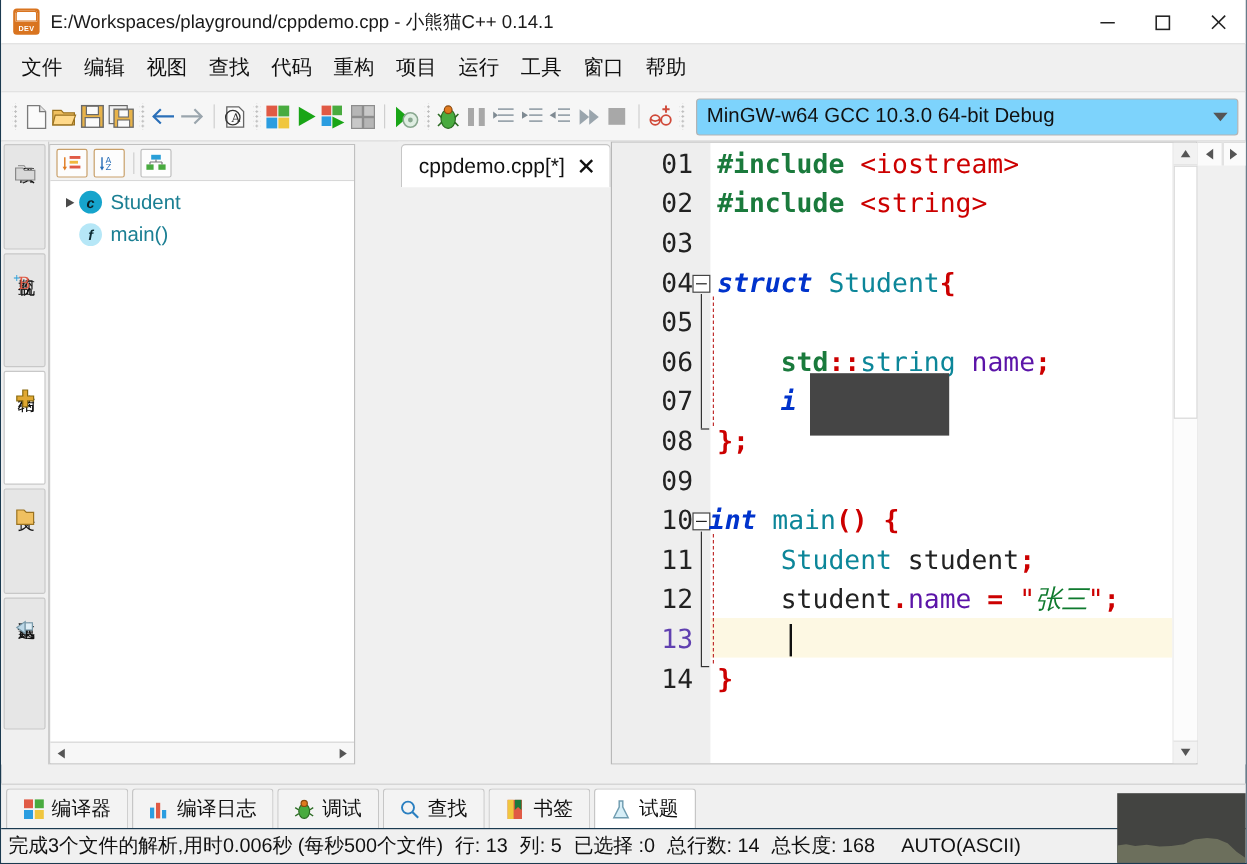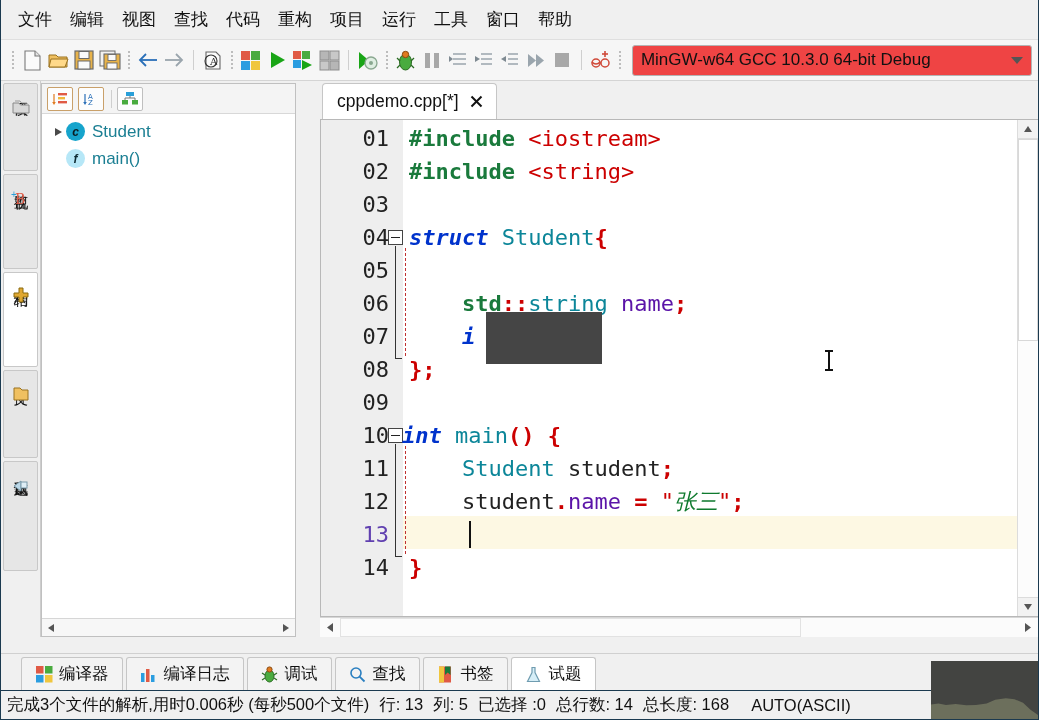--- a/index.html
+++ b/index.html
@@ -99,22 +99,22 @@
   .tb-grip {
     width: 7px; height: 22px;
     margin: 0 3px;
     background-image: radial-gradient(#bdbdbd 1px, transparent 1px);
     background-size: 4px 4px;
     background-position: 1px 1px;
   }
   .combo {
     margin-left: 6px;
     flex: 0 0 auto;
-    width: 400px; height: 31px;
-    background: #ef4444;
+    width: 452px; height: 31px;
+    background: #7dd3fc;
     border: 1px solid #b4b4b4;
     border-radius: 3px;
     display: flex; align-items: center;
     padding: 0 8px;
   }
   .combo-text {
     font-size: 17px; color: #111;
     flex: 1 1 auto; white-space: nowrap; overflow: hidden;
   }
   .combo-arrow {
@@ -220,23 +220,23 @@
     height: 18px; min-height: 18px;
     background: #f7f7f7;
     border-top: 1px solid #d6d6d6;
     display: flex; align-items: center; justify-content: space-between;
     padding: 0 1px;
   }
 
   
   .editor-col {
     flex: 1 1 auto;
-    display: flex; flex-direction: column;
+    display: flex; flex-direction: row;
     min-width: 0;
-    margin-left: 4px;
+    margin-left: 16px;
     padding-left: 20px;
   }
   .tabbar {
     height: 38px; min-height: 38px;
     background: #f0f0f0;
     display: flex; align-items: flex-end;
     padding-left: 2px;
   }
   .etab {
     height: 36px;
@@ -371,21 +371,21 @@
   .hs-thumb {
     position: absolute; top: 0; left: 0; width: 68%; height: 19px;
     background: #fbfbfb; border: 1px solid #e2e2e2;
   }
 
   
   .bottom-tabs {
     height: 37px; min-height: 37px;
     background: #f0f0f0;
     display: flex; align-items: flex-end;
-    padding-left: 20px;
+    padding-left: 4px;
     border-top: 1px solid #d0d0d0;
     margin-top: 16px;
   }
   .btab {
     height: 33px;
     background: #f3f3f3;
     border: 1px solid #c6c6c6;
     border-bottom: none;
     border-radius: 3px 3px 0 0;
     display: flex; align-items: center;
@@ -431,20 +431,42 @@
                        52% 30%, 60% 12%, 70% 6%, 78% 10%, 86% 26%, 93% 58%, 100% 82%,
                        100% 100%, 0 100%);
   }
   svg { display: block; }
 </style>
 </head>
 <body>
 
 <div id="app">
 
+  <div class="titlebar">
+    <div class="app-icon"></div>
+    <div class="title-text">E:/Workspaces/playground/cppdemo.cpp  - 小熊猫C++ 0.14.1</div>
+    <div class="win-controls">
+      <div class="win-btn">
+        <svg width="14" height="14" viewBox="0 0 14 14">
+            <line x1="1" y1="7" x2="13" y2="7" stroke="#222" stroke-width="1.2"></line>
+          </svg>
+      </div>
+      <div class="win-btn">
+        <svg width="14" height="14" viewBox="0 0 14 14">
+            <rect x="1.5" y="1.5" width="11" height="11" fill="none" stroke="#222" stroke-width="1.3"></rect>
+          </svg>
+      </div>
+      <div class="win-btn">
+        <svg width="15" height="15" viewBox="0 0 15 15">
+            <line x1="2" y1="2" x2="13" y2="13" stroke="#222" stroke-width="1.3"></line>
+            <line x1="13" y1="2" x2="2" y2="13" stroke="#222" stroke-width="1.3"></line>
+          </svg>
+      </div>
+    </div>
+  </div>
 
   <div class="menubar">
     <div class="menu-item">文件</div>
     <div class="menu-item">编辑</div>
     <div class="menu-item">视图</div>
     <div class="menu-item">查找</div>
     <div class="menu-item">代码</div>
     <div class="menu-item">重构</div>
     <div class="menu-item">项目</div>
     <div class="menu-item">运行</div>

